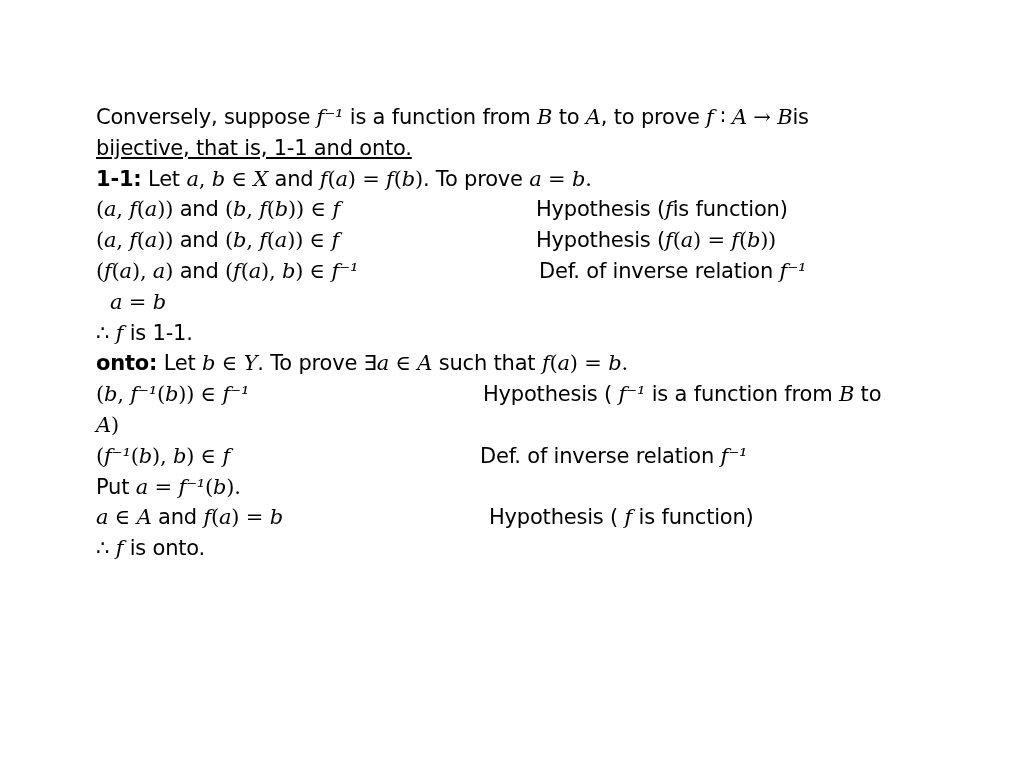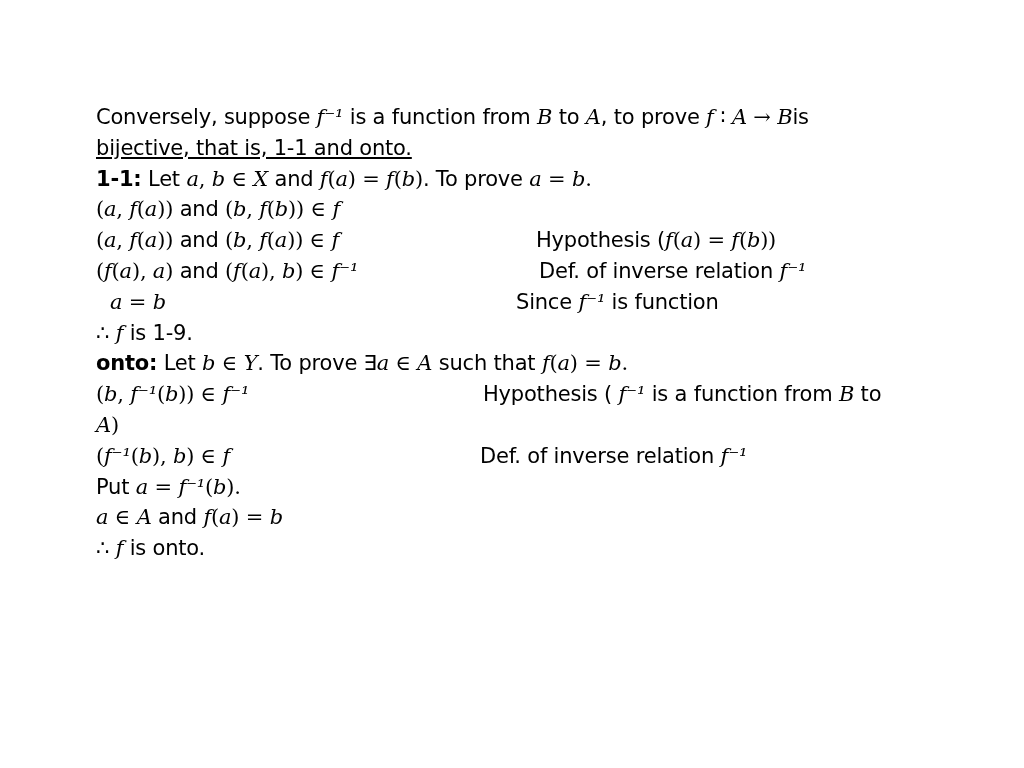--- a/index.html
+++ b/index.html
@@ -17,29 +17,30 @@
     .b { font-weight: bold; }
   </style>
 </head>
 <body>
 
 <div class="slide" id="slide">
     <div class="line" style="left: 96px; top: 103px;"><span>Conversely, suppose </span><span class="m">f⁻¹</span><span> is a function from </span><span class="m">B</span><span> to </span><span class="m">A</span><span>, to prove </span><span class="m">f</span><span class="mu"> ∶ </span><span class="m">A</span><span class="mu"> → </span><span class="m">B</span><span>is</span></div>
     <div class="line" style="left: 96px; top: 133.8px; text-decoration: underline;"><span>bijective, that is, 1-1 and onto.</span></div>
     <div class="line" style="left: 96px; top: 164.6px;"><span class="b">1-1:</span><span> Let </span><span class="m">a</span><span class="mu">, </span><span class="m">b</span><span class="mu"> ∈ </span><span class="m">X</span><span> and </span><span class="m">f</span><span class="mu">(</span><span class="m">a</span><span class="mu">) = </span><span class="m">f</span><span class="mu">(</span><span class="m">b</span><span class="mu">)</span><span>. To prove </span><span class="m">a</span><span class="mu"> = </span><span class="m">b</span><span class="mu">.</span></div>
     <div class="line" style="left: 96px; top: 195.4px;"><span class="mu">(</span><span class="m">a</span><span class="mu">, </span><span class="m">f</span><span class="mu">(</span><span class="m">a</span><span class="mu">))</span><span> and </span><span class="mu">(</span><span class="m">b</span><span class="mu">, </span><span class="m">f</span><span class="mu">(</span><span class="m">b</span><span class="mu">)) ∈ </span><span class="m">f</span></div>
+    <div class="line" style="left: 536px; top: 195.4px;"><span>Hypothesis (</span><span class="m">f</span><span>is function)</span></div>
     <div class="line" style="left: 96px; top: 226.2px;"><span class="mu">(</span><span class="m">a</span><span class="mu">, </span><span class="m">f</span><span class="mu">(</span><span class="m">a</span><span class="mu">))</span><span> and </span><span class="mu">(</span><span class="m">b</span><span class="mu">, </span><span class="m">f</span><span class="mu">(</span><span class="m">a</span><span class="mu">)) ∈ </span><span class="m">f</span></div>
     <div class="line" style="left: 536px; top: 226.2px;"><span>Hypothesis (</span><span class="m">f</span><span class="mu">(</span><span class="m">a</span><span class="mu">) = </span><span class="m">f</span><span class="mu">(</span><span class="m">b</span><span class="mu">))</span></div>
     <div class="line" style="left: 96px; top: 257px;"><span class="mu">(</span><span class="m">f</span><span class="mu">(</span><span class="m">a</span><span class="mu">), </span><span class="m">a</span><span class="mu">)</span><span> and </span><span class="mu">(</span><span class="m">f</span><span class="mu">(</span><span class="m">a</span><span class="mu">), </span><span class="m">b</span><span class="mu">) ∈ </span><span class="m">f⁻¹</span></div>
     <div class="line" style="left: 539px; top: 257px;"><span>Def. of  inverse relation </span><span class="m">f⁻¹</span></div>
     <div class="line" style="left: 96px; top: 287.8px; margin-left: 14px;"><span class="m">a</span><span class="mu"> = </span><span class="m">b</span></div>
-    <div class="line" style="left: 516px; top: 287.8px;"><span>Since </span><span class="m">f⁻¹</span><span> is function</span></div>
-    <div class="line" style="left: 96px; top: 318.6px;"><span class="mu">∴ </span><span class="m">f</span><span> is 1-9.</span></div>
+    <div class="line" style="left: 96px; top: 318.6px;"><span class="mu">∴ </span><span class="m">f</span><span> is 1-1.</span></div>
     <div class="line" style="left: 96px; top: 349.4px;"><span class="b">onto:</span><span> Let </span><span class="m">b</span><span class="mu"> ∈ </span><span class="m">Y</span><span>. To prove ∃</span><span class="m">a</span><span class="mu"> ∈ </span><span class="m">A</span><span> such that </span><span class="m">f</span><span class="mu">(</span><span class="m">a</span><span class="mu">) = </span><span class="m">b</span><span class="mu">.</span></div>
     <div class="line" style="left: 96px; top: 380.2px; text-align: center;"><span class="mu">(</span><span class="m">b</span><span class="mu">, </span><span class="m">f⁻¹</span><span class="mu">(</span><span class="m">b</span><span class="mu">)) ∈ </span><span class="m">f⁻¹</span></div>
     <div class="line" style="left: 483px; top: 380.2px;"><span>Hypothesis ( </span><span class="m">f⁻¹</span><span> is a function from </span><span class="m">B</span><span> to</span></div>
     <div class="line" style="left: 96px; top: 411px;"><span class="m">A</span><span class="mu">)</span></div>
     <div class="line" style="left: 96px; top: 441.8px;"><span class="mu">(</span><span class="m">f⁻¹</span><span class="mu">(</span><span class="m">b</span><span class="mu">), </span><span class="m">b</span><span class="mu">) ∈ </span><span class="m">f</span></div>
     <div class="line" style="left: 480px; top: 441.8px;"><span>Def. of  inverse relation </span><span class="m">f⁻¹</span></div>
     <div class="line" style="left: 96px; top: 503.4px;"><span> </span><span class="m">a</span><span class="mu"> ∈ </span><span class="m">A</span><span> and  </span><span class="m">f</span><span class="mu">(</span><span class="m">a</span><span class="mu">) = </span><span class="m">b</span></div>
     <div class="line" style="left: 96px; top: 472.6px;"><span>Put </span><span class="m">a</span><span class="mu"> = </span><span class="m">f⁻¹</span><span class="mu">(</span><span class="m">b</span><span class="mu">).</span></div>
+    <div class="line" style="left: 489px; top: 503.4px;"><span>Hypothesis ( </span><span class="m">f</span><span> is function)</span></div>
     <div class="line" style="left: 96px; top: 534.2px;"><span class="mu">∴ </span><span class="m">f</span><span> is onto.</span></div>
   </div>
 
 </body></html>

